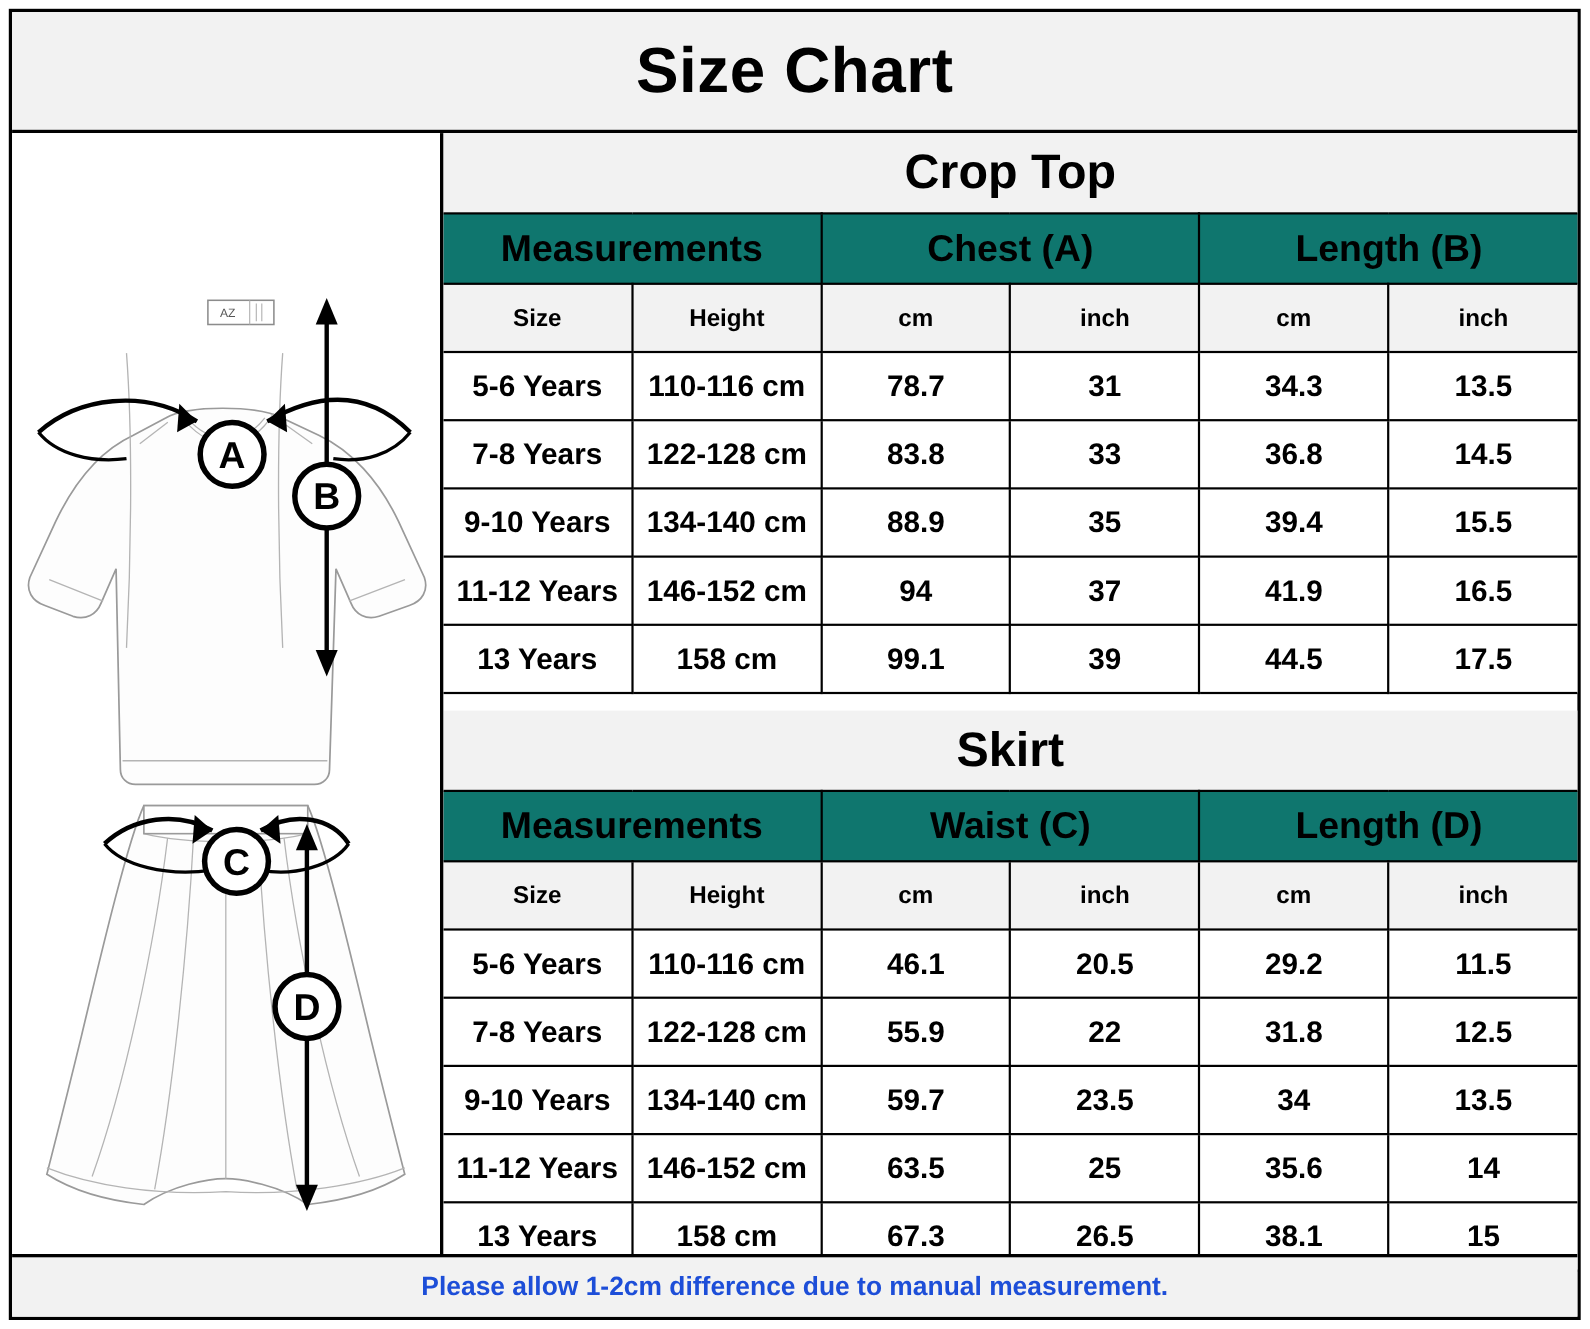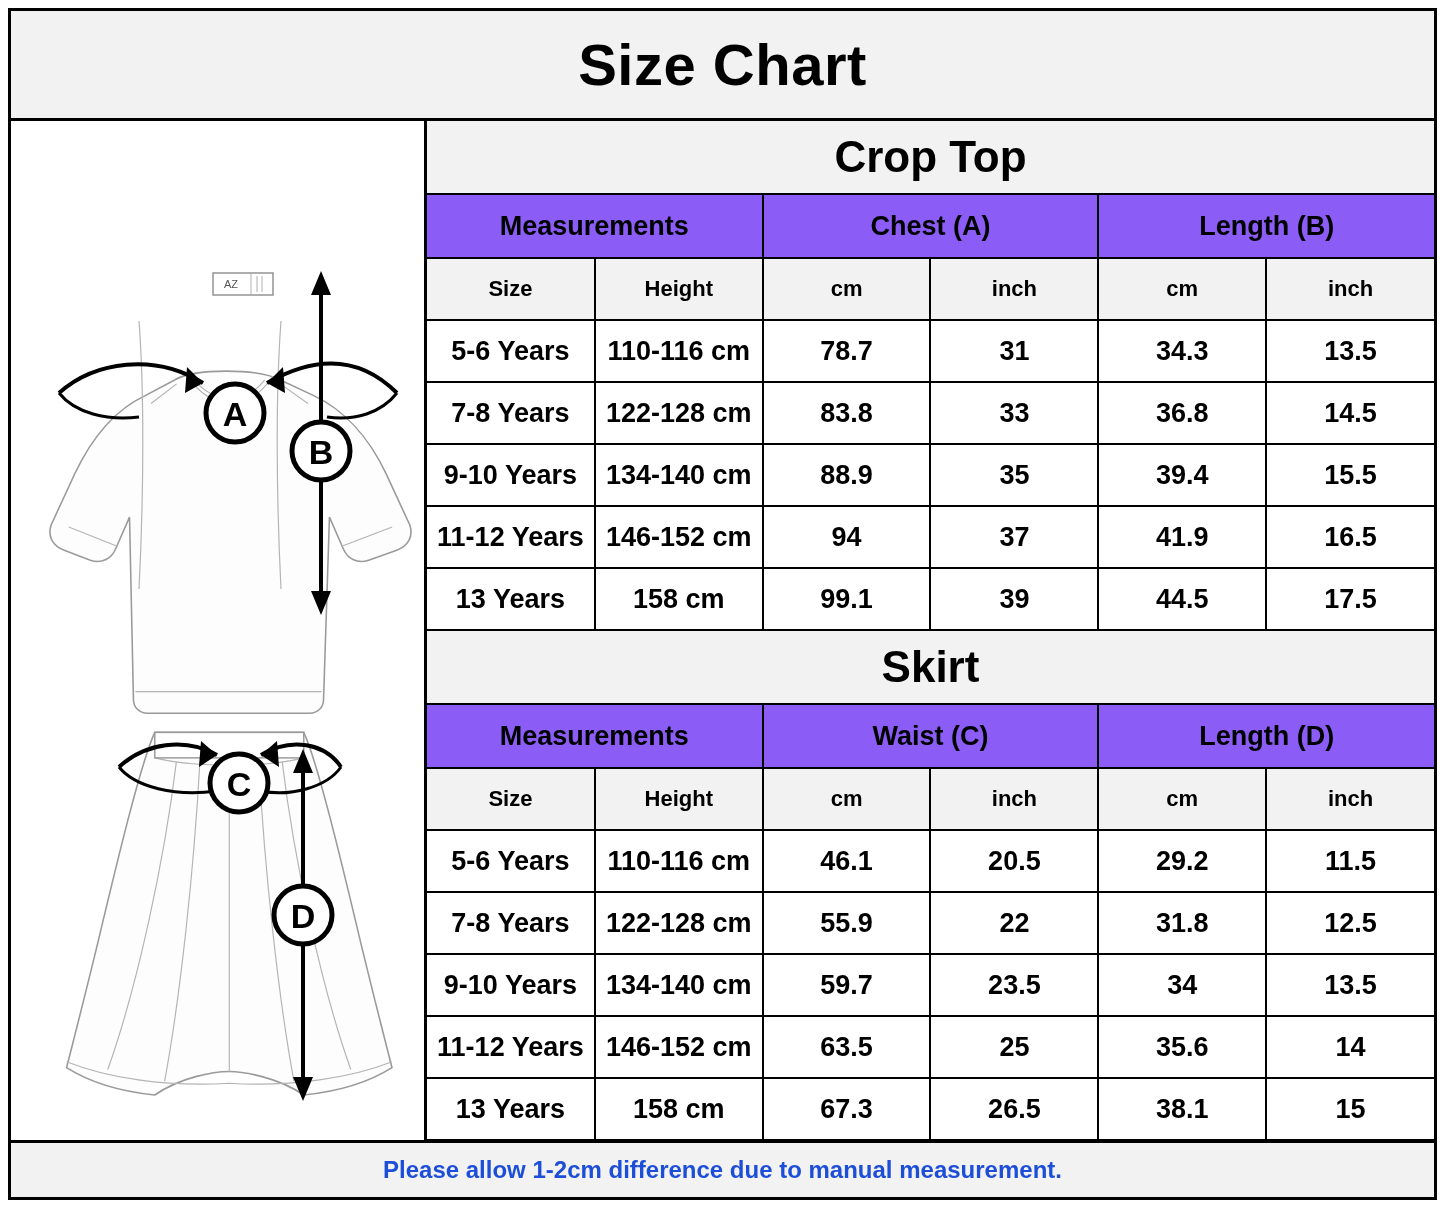--- a/index.html
+++ b/index.html
@@ -47,27 +47,27 @@
     display: flex;
     min-height: 0;
   }
   .illustration {
     width: 392px;
     border-right: 3px solid #000000;
     box-sizing: border-box;
     position: relative;
     background: #ffffff;
     flex: 0 0 392px;
-    margin-left: 24px;
   }
   .tables {
     flex: 1;
     display: flex;
     flex-direction: column;
     min-width: 0;
+    gap: 15px;
   }
   .footer-bar {
     height: 57px;
     border-top: 3px solid #000000;
     background: #f2f2f2;
     display: flex;
     align-items: center;
     justify-content: center;
     box-sizing: border-box;
   }
@@ -99,22 +99,22 @@
   table.size-table tr:first-child > * {
     border-top: none;
   }
   .section-head {
     height: 72px;
     font-size: 44px;
     background: #f2f2f2;
   }
   .group-head {
     height: 62px;
-    font-size: 27px;
-    background: #8b5cf6;
+    font-size: 34px;
+    background: #0f766e;
   }
   .sub-head {
     height: 60px;
     font-size: 22px;
     background: #f2f2f2;
   }
   .data-cell {
     height: 60px;
     font-size: 27px;
     background: #ffffff;

